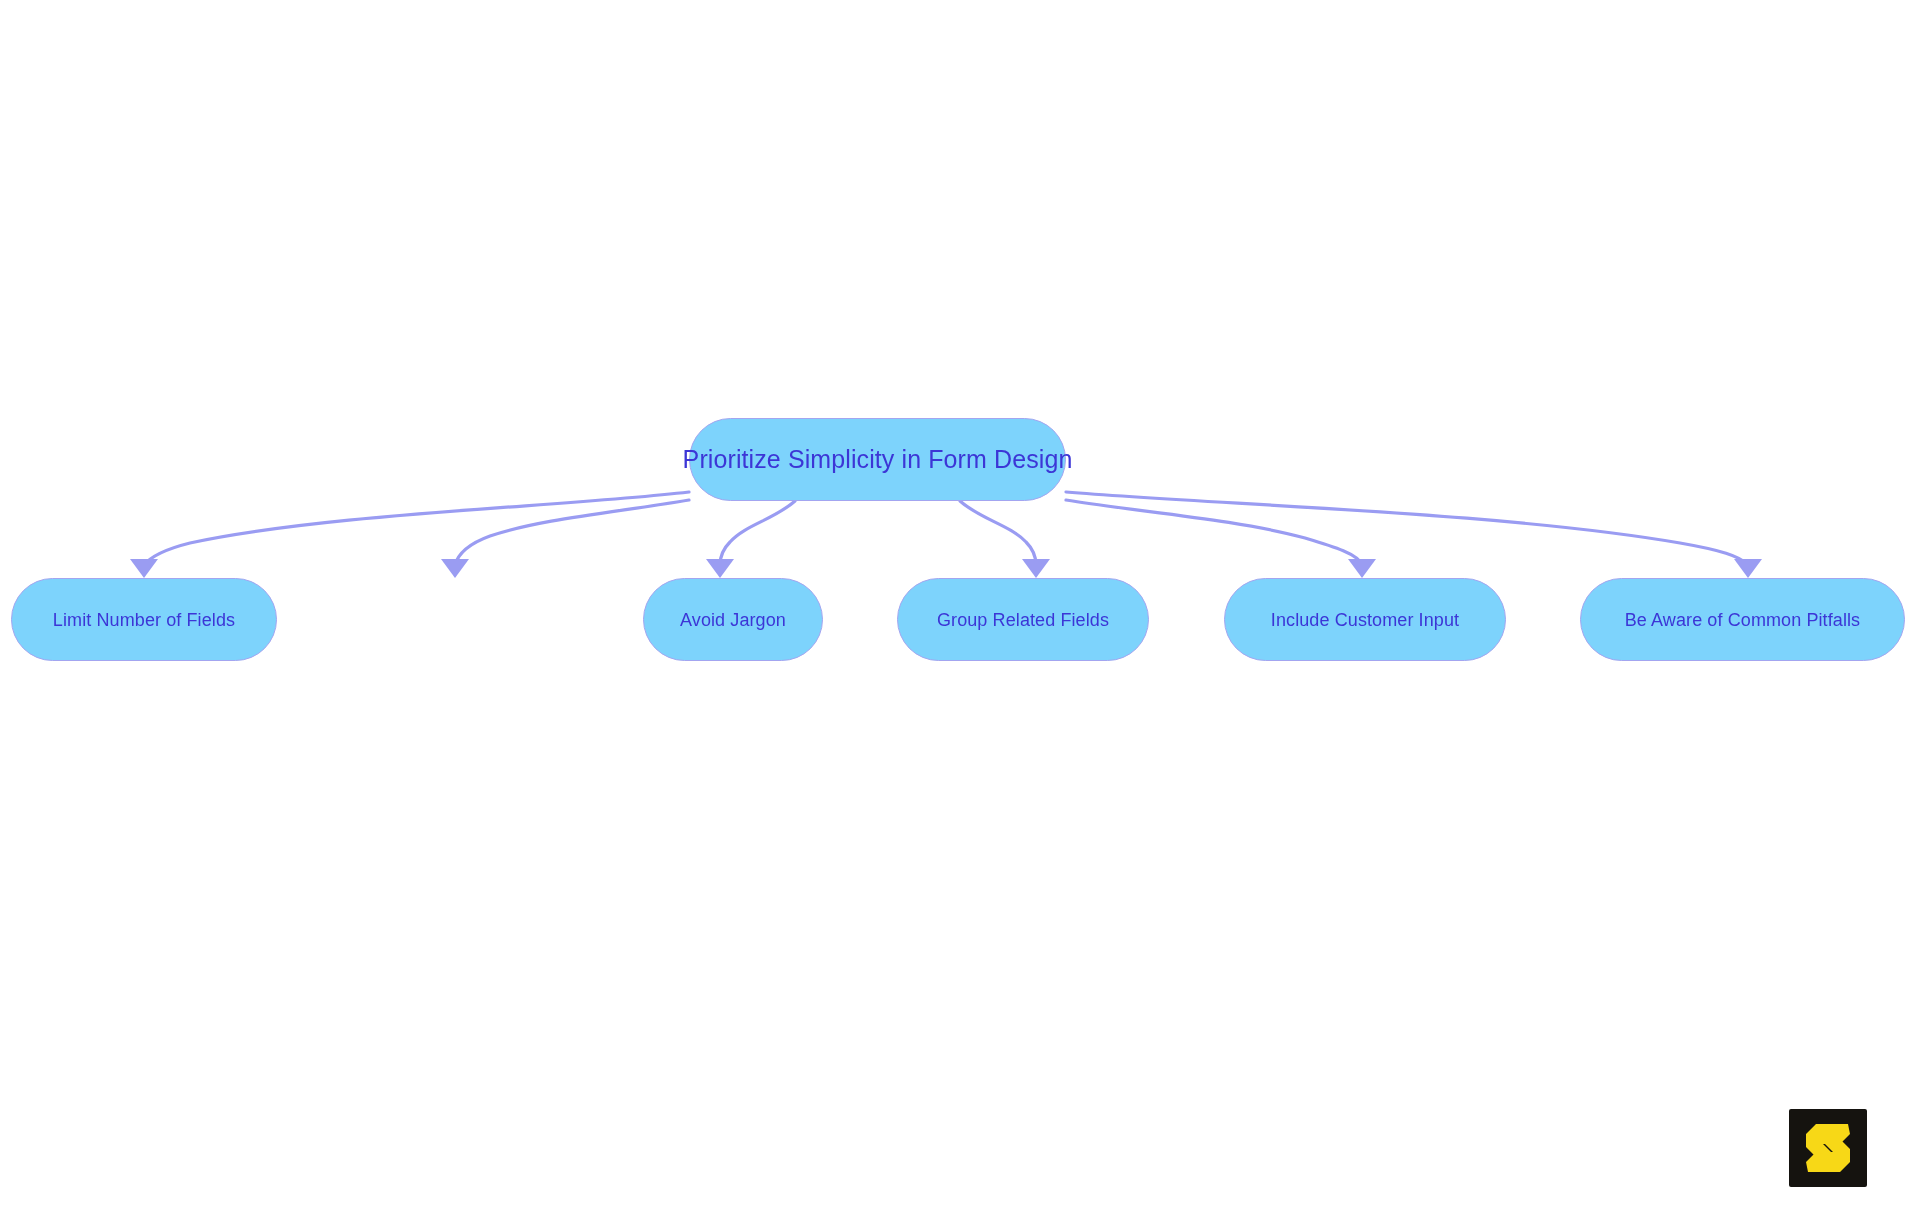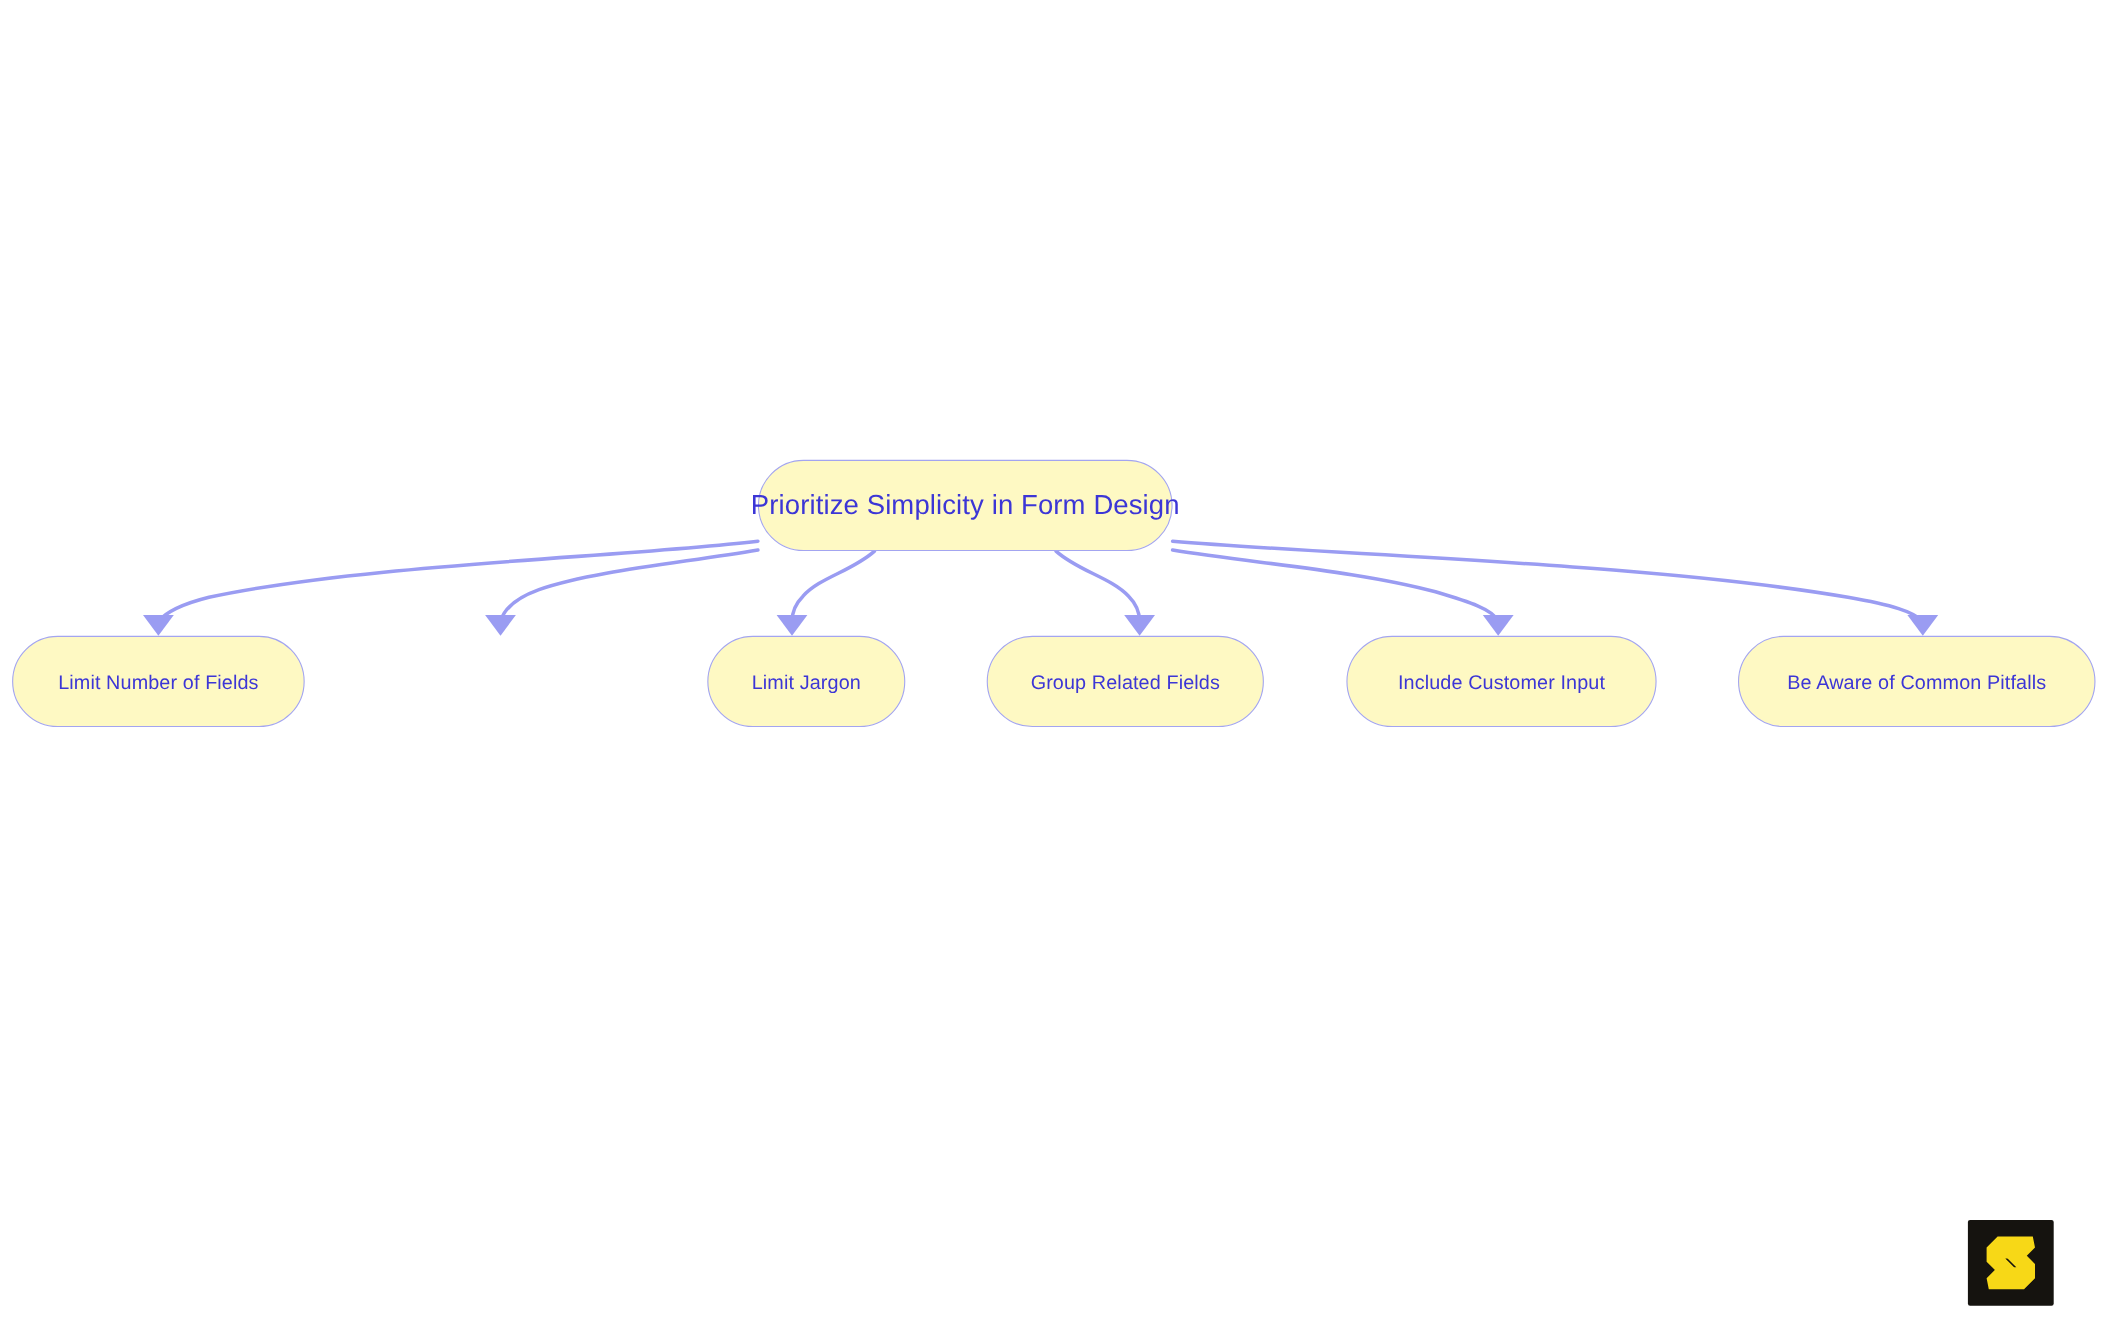--- a/index.html
+++ b/index.html
@@ -28,21 +28,21 @@
     width: 1920px;
     height: 1215px;
     pointer-events: none;
   }
   .node {
     position: absolute;
     box-sizing: border-box;
     display: flex;
     align-items: center;
     justify-content: center;
-    background: #fef9c3;
+    background: #7dd3fc;
     border: 1.6px solid #a3a5f0;
     border-radius: 100px;
     color: #3c36d6;
     letter-spacing: 0.1px;
     white-space: nowrap;
     user-select: none;
   }
   .node-label {
     display: block;
     line-height: 1;
@@ -123,21 +123,21 @@
   <div class="node" id="node-root">
     <span class="node-label">Prioritize Simplicity in Form Design</span>
   </div>
 
   <div class="node node-leaf" id="node-leaf-0">
     <span class="node-label">Limit Number of Fields</span>
   </div>
 
 
   <div class="node node-leaf" id="node-leaf-2">
-    <span class="node-label">Limit Jargon</span>
+    <span class="node-label">Avoid Jargon</span>
   </div>
 
   <div class="node node-leaf" id="node-leaf-4">
     <span class="node-label">Include Customer Input</span>
   </div>
 
   <div class="node node-leaf" id="node-leaf-3">
     <span class="node-label">Group Related Fields</span>
   </div>
 

